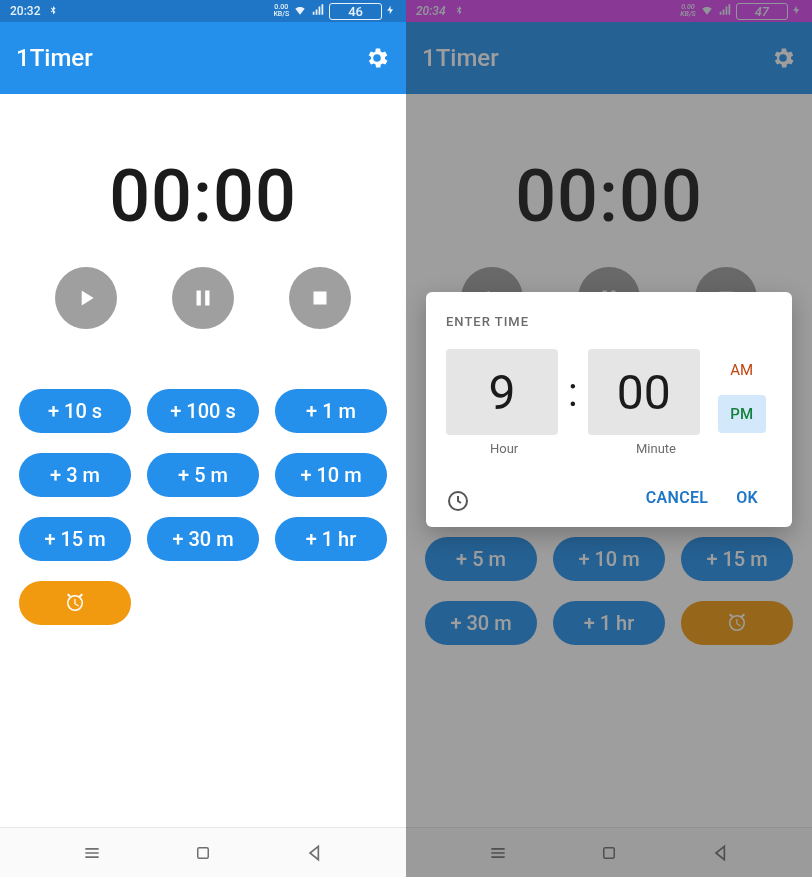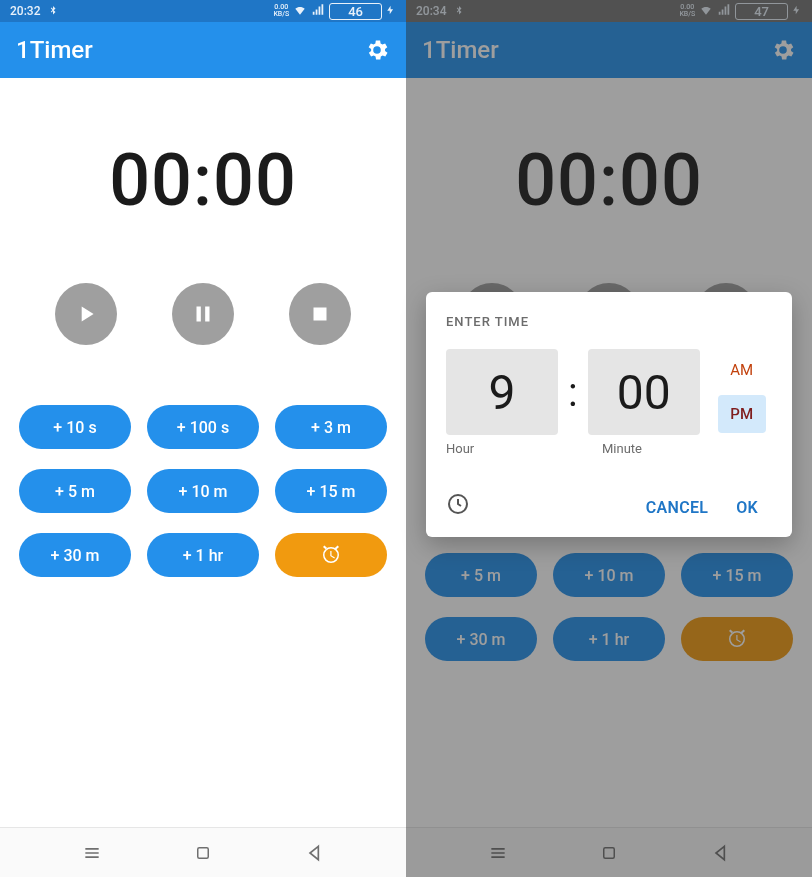--- a/index.html
+++ b/index.html
@@ -24,36 +24,36 @@
       height: 22px;
       background: #1f76c6;
       color: #e8f1fa;
       display: flex;
       align-items: center;
       justify-content: space-between;
       padding: 0 10px;
       font-size: 12px;
       font-weight: 500;
     }
-    .screen.right .status-bar { background: #737373; }
+    .screen.right .status-bar { background: #d946ef; font-style: italic; }
     .status-left { display: flex; align-items: center; gap: 6px; }
     .status-right { display: flex; align-items: center; gap: 4px; }
     .bt-icon {
       width: 14px; height: 14px; display:flex; align-items:center; justify-content:center;
     }
     .kb-icon {
       display: flex; flex-direction: column; align-items: center; font-size: 7px; line-height: 7px;
     }
     .batt-badge {
       border: 1px solid #e8f1fa; border-radius: 3px; padding: 0 18px; font-size: 13px;
       display:inline-flex; align-items:center;
     }
     
     .app-bar {
-      height: 56px;
+      height: 72px;
       background: #2490eb;
       color: #fff;
       display: flex;
       align-items: center;
       justify-content: space-between;
       padding: 0 16px;
     }
     .app-bar .title { font-size: 24px; font-weight: 500; }
     .gear {
       width: 26px; height: 26px; cursor: pointer;
@@ -65,21 +65,21 @@
       flex-direction: column;
       align-items: center;
       padding: 60px 10px 0;
       background: #fff;
     }
     .timer-display {
       font-size: 72px;
       font-weight: 500;
       color: #1b1b1b;
       letter-spacing: 1px;
-      margin-bottom: 60px;
+      margin-bottom: 28px;
     }
     .control-row {
       display: flex;
       gap: 55px;
       margin-bottom: 60px;
     }
     .ctrl-btn {
       width: 62px; height: 62px; border-radius: 50%;
       background: #9f9f9f;
       display: flex; align-items: center; justify-content: center;
@@ -93,21 +93,21 @@
       gap: 20px 16px;
       justify-content: center;
     }
     .preset {
       background: #2490eb;
       color: #fff;
       border-radius: 22px;
       display: flex;
       align-items: center;
       justify-content: center;
-      font-size: 16px;
+      font-size: 20px;
       font-weight: 500;
       cursor: pointer;
     }
     .preset.alarm { background: #f19a0f; }
     .preset.alarm svg { width: 24px; height: 24px; }
     
     .nav-bar {
       height: 50px;
       border-top: 1px solid #e6e6e6;
       display: flex;
@@ -174,39 +174,40 @@
     .ampm {
       width: 48px; height: 38px;
       display: flex; align-items: center; justify-content: center;
       border-radius: 4px;
       font-size: 15px;
       color: #c2410c;
       cursor: pointer;
     }
     .ampm.selected {
       background: #d3e9fb;
-      color: #7f1d1d;
+      color: #15803d;
       font-weight: 500;
       text-align: center;
     }
     .sub-row {
       display: flex;
-      gap: 20px;
+      gap: 10px;
       margin-top: 6px;
+      margin-left: 44px;
     }
     .sub-label {
       width: 112px;
       font-size: 13px;
       color: #6c6c6c;
     }
     .sub-label.min { margin-left: 24px; }
     .dialog-actions {
       display: flex;
-      align-items: flex-start;
-      margin-top: 36px;
+      align-items: flex-end;
+      margin-top: 26px;
     }
     .clock-mode {
       width: 24px; height:24px; color:#555; cursor:pointer;
     }
     .action-spacer { flex:1; }
     .dlg-btn {
       color: #1f76c6;
       font-weight: 600;
       font-size: 16px;
       padding: 6px 14px;
@@ -279,20 +280,21 @@
       <div class="ctrl-btn">
         <svg viewBox="0 0 24 24" fill="#fff">
             <rect x="6" y="6" width="12" height="12"></rect>
           </svg>
       </div>
     </div>
 
     <div class="preset-grid">
       <div class="preset">+ 10 s</div>
       <div class="preset">+ 100 s</div>
+      <div class="preset">+ 1 m</div>
       <div class="preset">+ 3 m</div>
       <div class="preset">+ 5 m</div>
       <div class="preset">+ 10 m</div>
       <div class="preset">+ 15 m</div>
       <div class="preset">+ 30 m</div>
       <div class="preset">+ 1 hr</div>
       <div class="preset alarm">
         <svg viewBox="0 0 24 24" fill="#fff">
             <path d="M12 4a8 8 0 108 8 8 8 0 00-8-8zm0 14.5A6.5 6.5 0 1118.5 12 6.5 6.5 0 0112 18.5zM12.5 8h-1.2v5l4 2.4.6-1-3.4-2zM4 4l1.4-1.4L8.2 5 6.8 6.4zM20 4l-1.4-1.4L15.8 5l1.4 1.4z"></path>
           </svg>

